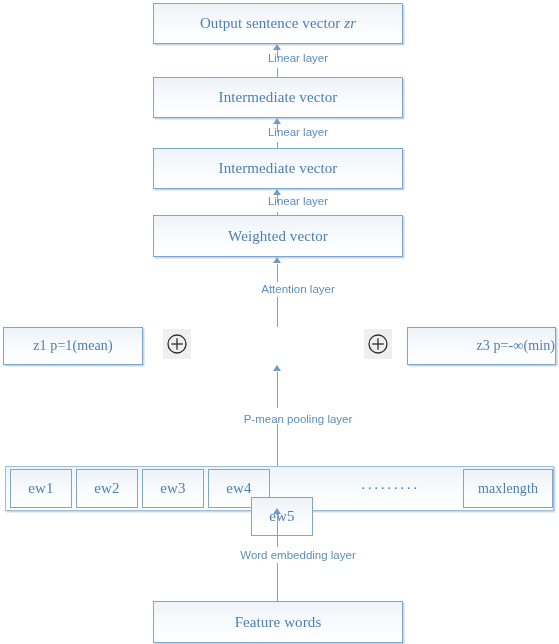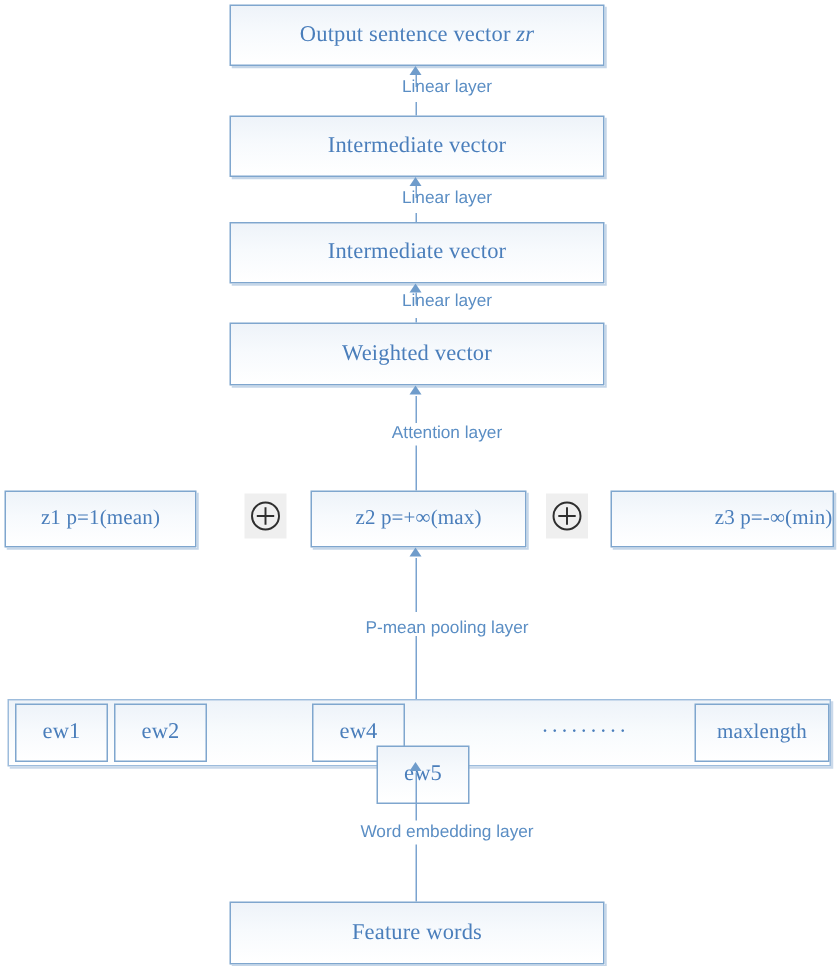--- a/index.html
+++ b/index.html
@@ -46,21 +46,21 @@
   .wide  { left: 153px; width: 250px; }
 
   #node-output       { top: 3px;   height: 41px; }
   #node-inter1       { top: 77px;  height: 41px; }
   #node-inter2       { top: 148px; height: 41px; }
   #node-weighted     { top: 215px; height: 42px; }
   #node-feature      { top: 601px; height: 42px; }
 
   
   .zbox { top: 327px; height: 38px; font-size: 14px; }
-  #node-z1 { left: 3px;   width: 128px; }
+  #node-z1 { left: 3px;   width: 140px; }
   #node-z2 { left: 207px; width: 144px; }
   #node-z3 { left: 407px; width: 149px; justify-content: flex-end; }
 
   .plus-op {
     position: absolute;
     top: 329px;
     width: 28px;
     height: 30px;
     background: #efefef;
     display: flex;
@@ -218,23 +218,20 @@
   </div>
 
   <div class="plus-op" id="op-plus-left">
     <svg width="22" height="22" viewBox="0 0 22 22" aria-hidden="true">
       <circle cx="11" cy="11" r="9" fill="none" stroke="#2e2e2e" stroke-width="1.3"></circle>
       <line x1="11" y1="5.2" x2="11" y2="16.8" stroke="#2e2e2e" stroke-width="1.3"></line>
       <line x1="5.2" y1="11" x2="16.8" y2="11" stroke="#2e2e2e" stroke-width="1.3"></line>
     </svg>
   </div>
 
-  <div class="box zbox" id="node-z2">
-    <span>z2   p=+∞(max)</span>
-  </div>
 
   <div class="plus-op" id="op-plus-right">
     <svg width="22" height="22" viewBox="0 0 22 22" aria-hidden="true">
       <circle cx="11" cy="11" r="9" fill="none" stroke="#2e2e2e" stroke-width="1.3"></circle>
       <line x1="11" y1="5.2" x2="11" y2="16.8" stroke="#2e2e2e" stroke-width="1.3"></line>
       <line x1="5.2" y1="11" x2="16.8" y2="11" stroke="#2e2e2e" stroke-width="1.3"></line>
     </svg>
   </div>
 
   <div class="box zbox" id="node-z3">
@@ -247,20 +244,23 @@
   <div class="conn" id="conn-5b"></div>
 
   <div id="embedding-strip"></div>
 
   <div class="box plain ew" id="ew-1">
     <span>ew1</span>
   </div>
   <div class="box plain ew" id="ew-2">
     <span>ew2</span>
   </div>
+  <div class="box plain ew" id="ew-3">
+    <span>ew3</span>
+  </div>
   <div class="box plain ew" id="ew-4">
     <span>ew4</span>
   </div>
   <div class="box plain ew" id="ew-5">
     <span>ew5</span>
   </div>
 
   <div id="ew-dots">·········</div>
 
   <div class="box plain ew" id="ew-maxlength">

